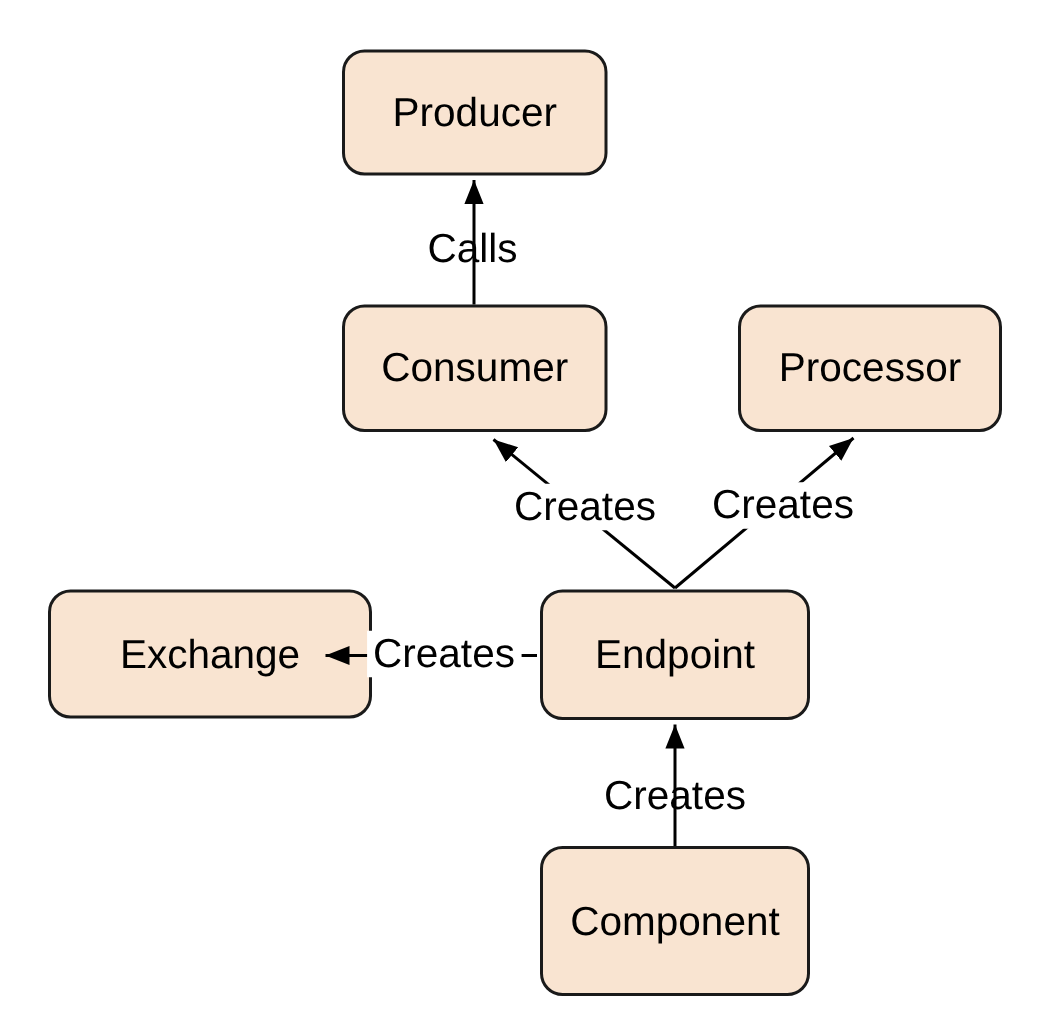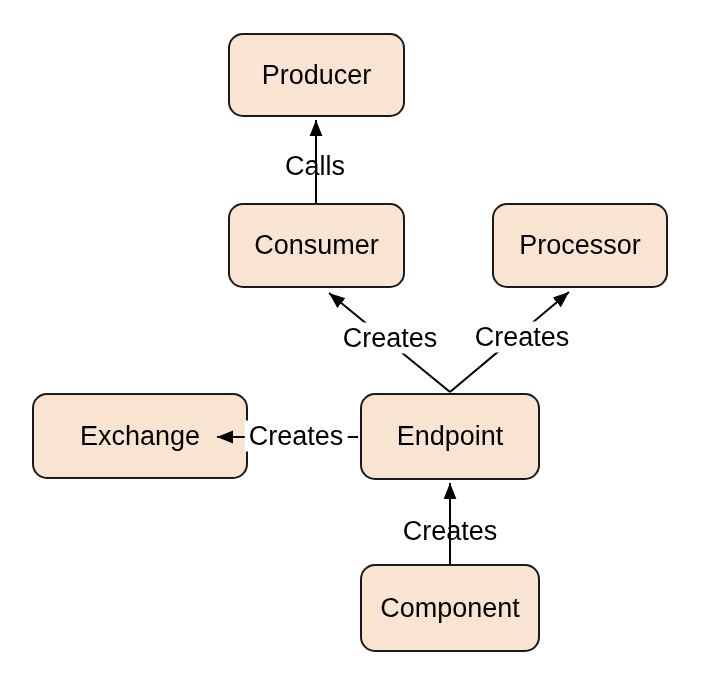--- a/index.html
+++ b/index.html
@@ -26,21 +26,21 @@
     align-items: center;
     justify-content: center;
     font-size: 27px;
     white-space: nowrap;
   }
   #node-processor { left: 228px; top: 33px;  width: 177px; height: 84px; }
   #node-consumer  { left: 228px; top: 203px; width: 177px; height: 85px; text-align: right; }
   #node-producer  { left: 492px; top: 203px; width: 176px; height: 85px; }
   #node-exchange  { left: 32px;  top: 393px; width: 216px; height: 86px; }
   #node-endpoint  { left: 360px; top: 393px; width: 180px; height: 87px; align-items: center; }
-  #node-component { left: 360px; top: 564px; width: 180px; height: 88px; }
+  #node-component { left: 360px; top: 564px; width: 180px; height: 100px; }
 
   svg.edges {
     position: absolute;
     left: 0; top: 0;
     width: 702px;
     height: 674px;
     pointer-events: none;
   }
   svg.edges line {
     stroke: var(--line, #000000);

